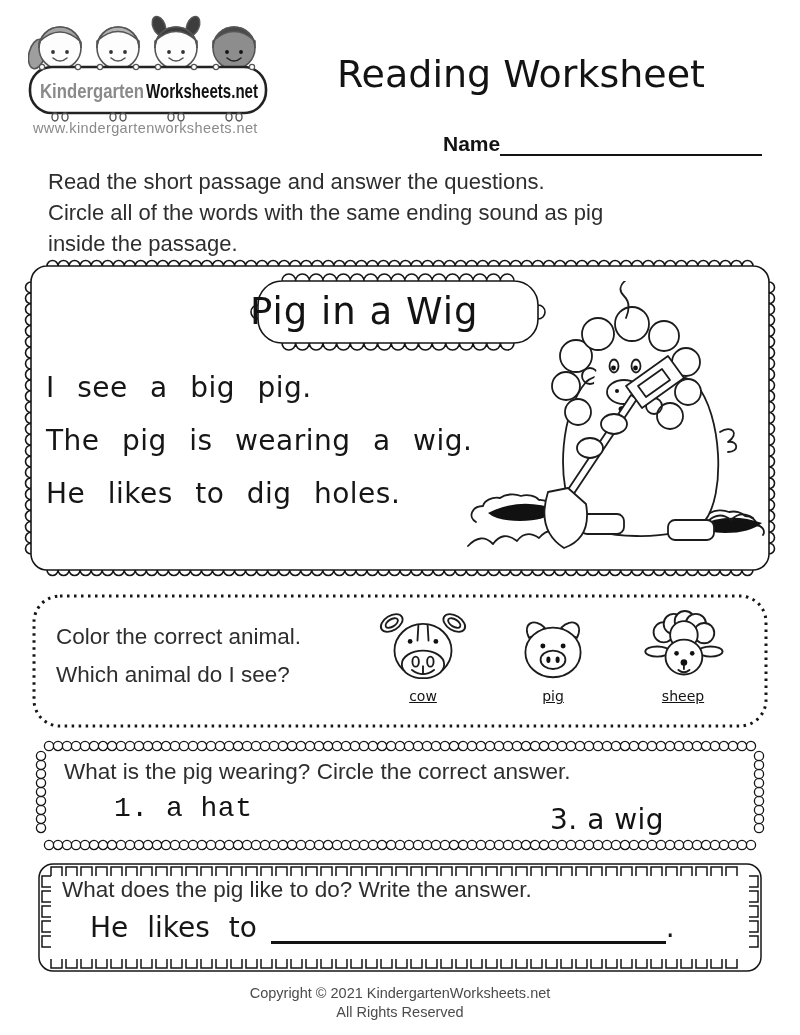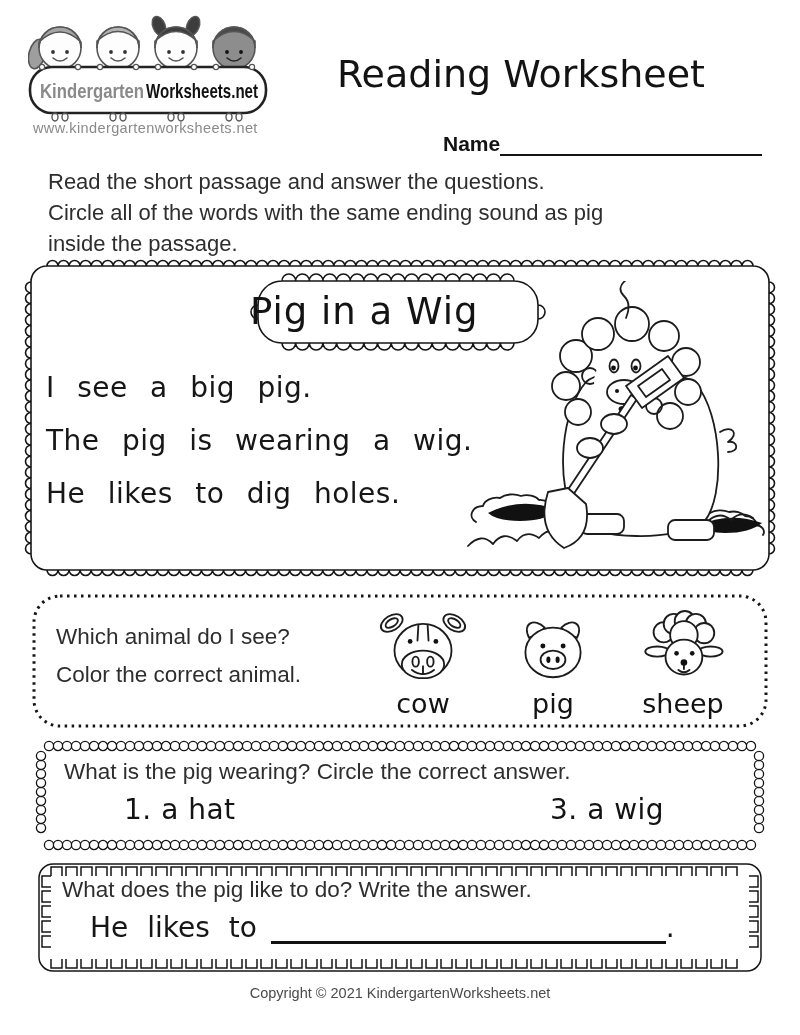--- a/index.html
+++ b/index.html
@@ -17,25 +17,25 @@
   .passage-box{left:22px;top:257px;width:756px;height:322px;}
   .bubble{position:absolute;left:228px;top:16px;width:296px;height:78px;text-align:left;}
   .bubble-text{font-size:37px;line-height:78px;color:#131313;letter-spacing:1px;position:relative;}
   .passage-lines{position:absolute;left:24px;top:104px;font-size:28px;line-height:53px;color:#161616;word-spacing:13px;letter-spacing:.5px;}
   .pig-art{position:absolute;right:4px;top:24px;width:310px;height:292px;}
   .q1-box{left:30px;top:592px;width:740px;height:138px;}
   .q1-prompt{position:absolute;left:26px;top:26px;font-size:22.5px;line-height:38px;color:#2e2e2e;}
   .animals{position:absolute;left:332px;top:8px;display:flex;gap:8px;}
   .animal{width:122px;text-align:center;cursor:pointer;}
   .animal svg{width:98px;height:92px;display:block;margin:0 auto;}
-  .animal-label{font-size:27px;color:#131313;margin-top:-4px;}
+  .animal-label{font-size:14px;color:#131313;margin-top:-4px;text-decoration:underline;}
   .q2-box{left:34px;top:739px;width:732px;height:113px;}
   .q2-prompt{position:absolute;left:30px;top:20px;font-size:22.5px;color:#2e2e2e;}
   .q2-opt{position:absolute;top:54px;font-size:28px;color:#131313;letter-spacing:.5px;}
-  .opt1{left:90px;} .opt2{left:296px;} .opt3{left:516px;}
+  .opt1{left:80px;font-family:Liberation Mono, monospace;} .opt2{left:296px;} .opt3{left:516px;margin-top:10px;}
   .q3-box{left:36px;top:861px;width:728px;height:113px;}
   .q3-prompt{position:absolute;left:26px;top:16px;font-size:22.5px;color:#2e2e2e;}
   .q3-answer{position:absolute;left:54px;top:50px;font-size:28px;color:#161616;word-spacing:10px;}
   .answer-line{display:inline-block;width:395px;height:30px;border-bottom:3px solid #131313;margin-left:14px;vertical-align:bottom;}
   .footer{position:absolute;left:0;right:0;top:984px;text-align:center;font-size:14.5px;line-height:19px;color:#4b4b4b;}
 </style>
 </head>
 <body>
 
 <div class="page">
@@ -175,22 +175,22 @@
         <ellipse cx="126" cy="166" rx="13" ry="10" fill="#fff"></ellipse>
       </g>
     </svg>
   </div>
 
   <div class="sect q1-box">
       <svg width="740" height="138" class="deco">
         <path stroke-dasharray="2.5 4.5" d="M30,4 H710 A26,26 0 0 1 736,30 V108 A26,26 0 0 1 710,134 H30 A26,26 0 0 1 4,108 V30 A26,26 0 0 1 30,4 Z " fill="none" stroke="#161616" stroke-width="3"></path>
       </svg>
     <div class="q1-prompt clean">
+      <div>Color the correct animal.</div>
       <div>Which animal do I see?</div>
-      <div>Color the correct animal.</div>
     </div>
     <div class="animals">
       <div class="animal">
         <svg viewBox="0 0 100 100">
           <g stroke="#1c1c1c" stroke-width="2" fill="#fff" stroke-linecap="round" stroke-linejoin="round">
             <ellipse cx="16" cy="25" rx="13" ry="8" transform="rotate(-32 16 25)"></ellipse>
             <ellipse cx="16" cy="25" rx="7.5" ry="4" transform="rotate(-32 16 25)"></ellipse>
             <ellipse cx="84" cy="25" rx="13" ry="8" transform="rotate(32 84 25)"></ellipse>
             <ellipse cx="84" cy="25" rx="7.5" ry="4" transform="rotate(32 84 25)"></ellipse>
             <ellipse cx="50" cy="55" rx="31" ry="29"></ellipse>
@@ -263,15 +263,16 @@
         <path d="M17,3 H711 A14,14 0 0 1 725,17 V96 A14,14 0 0 1 711,110 H17 A14,14 0 0 1 3,96 V17 A14,14 0 0 1 17,3 Z M15,15 V6 H26 V15 M15,98 V107 H26 V98 M30,15 V6 H41 V15 M30,98 V107 H41 V98 M45,15 V6 H56 V15 M45,98 V107 H56 V98 M60,15 V6 H71 V15 M60,98 V107 H71 V98 M75,15 V6 H86 V15 M75,98 V107 H86 V98 M90,15 V6 H101 V15 M90,98 V107 H101 V98 M105,15 V6 H116 V15 M105,98 V107 H116 V98 M120,15 V6 H131 V15 M120,98 V107 H131 V98 M135,15 V6 H146 V15 M135,98 V107 H146 V98 M150,15 V6 H161 V15 M150,98 V107 H161 V98 M165,15 V6 H176 V15 M165,98 V107 H176 V98 M180,15 V6 H191 V15 M180,98 V107 H191 V98 M195,15 V6 H206 V15 M195,98 V107 H206 V98 M210,15 V6 H221 V15 M210,98 V107 H221 V98 M225,15 V6 H236 V15 M225,98 V107 H236 V98 M240,15 V6 H251 V15 M240,98 V107 H251 V98 M255,15 V6 H266 V15 M255,98 V107 H266 V98 M270,15 V6 H281 V15 M270,98 V107 H281 V98 M285,15 V6 H296 V15 M285,98 V107 H296 V98 M300,15 V6 H311 V15 M300,98 V107 H311 V98 M315,15 V6 H326 V15 M315,98 V107 H326 V98 M330,15 V6 H341 V15 M330,98 V107 H341 V98 M345,15 V6 H356 V15 M345,98 V107 H356 V98 M360,15 V6 H371 V15 M360,98 V107 H371 V98 M375,15 V6 H386 V15 M375,98 V107 H386 V98 M390,15 V6 H401 V15 M390,98 V107 H401 V98 M405,15 V6 H416 V15 M405,98 V107 H416 V98 M420,15 V6 H431 V15 M420,98 V107 H431 V98 M435,15 V6 H446 V15 M435,98 V107 H446 V98 M450,15 V6 H461 V15 M450,98 V107 H461 V98 M465,15 V6 H476 V15 M465,98 V107 H476 V98 M480,15 V6 H491 V15 M480,98 V107 H491 V98 M495,15 V6 H506 V15 M495,98 V107 H506 V98 M510,15 V6 H521 V15 M510,98 V107 H521 V98 M525,15 V6 H536 V15 M525,98 V107 H536 V98 M540,15 V6 H551 V15 M540,98 V107 H551 V98 M555,15 V6 H566 V15 M555,98 V107 H566 V98 M570,15 V6 H581 V15 M570,98 V107 H581 V98 M585,15 V6 H596 V15 M585,98 V107 H596 V98 M600,15 V6 H611 V15 M600,98 V107 H611 V98 M615,15 V6 H626 V15 M615,98 V107 H626 V98 M630,15 V6 H641 V15 M630,98 V107 H641 V98 M645,15 V6 H656 V15 M645,98 V107 H656 V98 M660,15 V6 H671 V15 M660,98 V107 H671 V98 M675,15 V6 H686 V15 M675,98 V107 H686 V98 M690,15 V6 H701 V15 M690,98 V107 H701 V98 M15,15 H6 V26 H15 M713,15 H722 V26 H713 M15,30 H6 V41 H15 M713,30 H722 V41 H713 M15,45 H6 V56 H15 M713,45 H722 V56 H713 M15,60 H6 V71 H15 M713,60 H722 V71 H713 M15,75 H6 V86 H15 M713,75 H722 V86 H713 " fill="none" stroke="#161616" stroke-width="1.5"></path>
       </svg>
     <div class="q3-prompt clean">What does the pig like to do? Write the answer.</div>
     <div class="q3-answer hand">
       <span>He likes to</span><span class="answer-line"></span><span>.</span>
     </div>
   </div>
 
   <div class="footer clean">
     <div>Copyright © 2021 KindergartenWorksheets.net</div>
+    <div>All Rights Reserved</div>
   </div>
 
 </div>
 
 </body></html>

